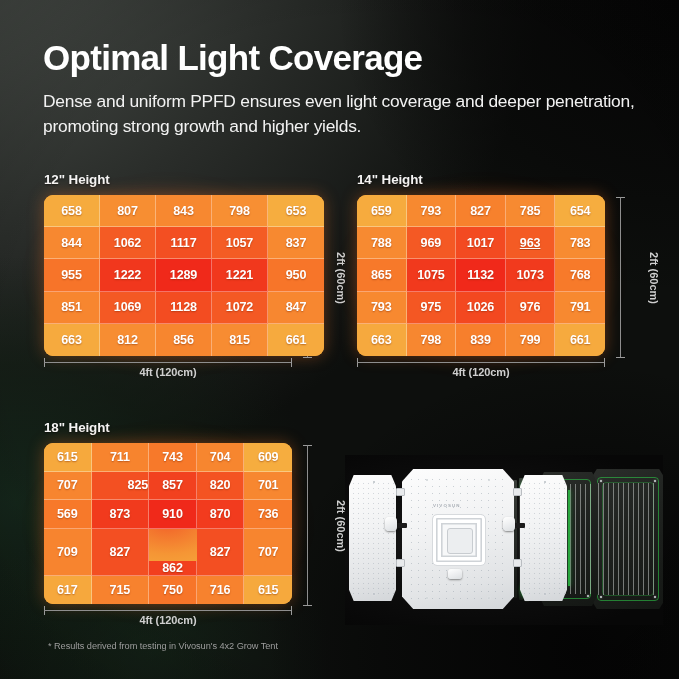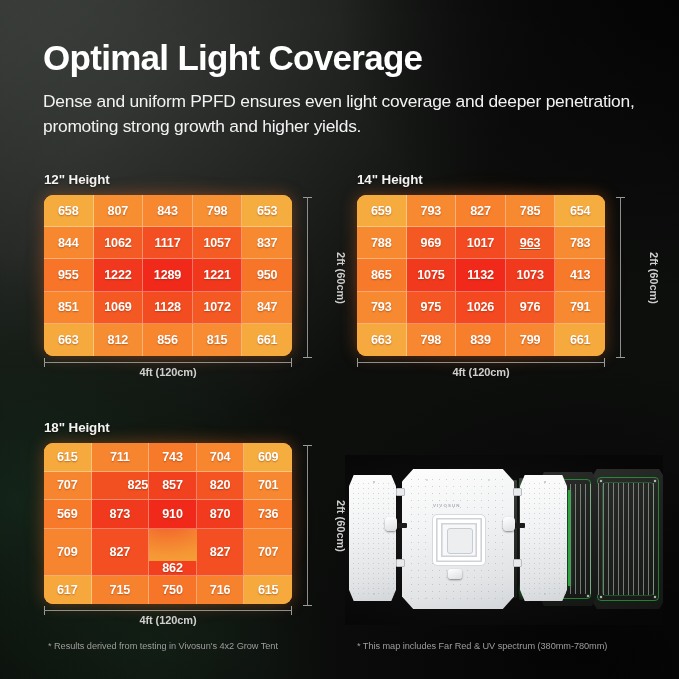--- a/index.html
+++ b/index.html
@@ -208,21 +208,21 @@
   <div class="bg-black-br"></div>
   <div class="bg-vig"></div>
 
   <div class="title">Optimal Light Coverage</div>
   <div class="subtitle">Dense and uniform PPFD ensures even light coverage and deeper penetration, promoting strong growth and higher yields.</div>
 
   <div class="block" style="left:44px;top:172px;">
     <div class="blk-label">12" Height</div>
     <div class="grid-wrap" style="width:248px;height:161px;">
       <div class="glow"></div>
-      <div class="grid" id="grid0" style="width:248px;height:161px;">
+      <div class="grid" id="grid0" style="width:280px;height:161px;">
           <div class="cell" style="background: rgb(246, 171, 62);">
             <span>658</span>
           </div>
           <div class="cell" style="background: rgb(247, 142, 50);">
             <span>807</span>
           </div>
           <div class="cell" style="background: rgb(247, 136, 48);">
             <span>843</span>
           </div>
           <div class="cell" style="background: rgb(247, 143, 51);">
@@ -351,21 +351,21 @@
           <div class="cell" style="background: rgb(241, 57, 29);">
             <span>1075</span>
           </div>
           <div class="cell" style="background: rgb(240, 41, 26);">
             <span>1132</span>
           </div>
           <div class="cell" style="background: rgb(241, 58, 29);">
             <span>1073</span>
           </div>
           <div class="cell lastcol" style="background: rgb(247, 122, 42);">
-            <span>413</span>
+            <span>768</span>
           </div>
           <div class="cell" style="background: rgb(247, 137, 48);">
             <span>793</span>
           </div>
           <div class="cell" style="background: rgb(244, 87, 35);">
             <span>975</span>
           </div>
           <div class="cell" style="background: rgb(243, 72, 32);">
             <span>1026</span>
           </div>
@@ -562,15 +562,14 @@
     <div class="hinge" style="left:166px;top:68px;width:14px;height:5px;"></div>
     <div class="knob" style="left:40px;top:62px;width:12px;height:14px;border-radius:4px;"></div>
     <div class="knob" style="left:158px;top:62px;width:12px;height:14px;border-radius:4px;"></div>
     <div class="bracket" style="left:51px;top:33px;width:7px;height:6px;"></div>
     <div class="bracket" style="left:51px;top:104px;width:7px;height:6px;"></div>
     <div class="bracket" style="left:168px;top:33px;width:7px;height:6px;"></div>
     <div class="bracket" style="left:168px;top:104px;width:7px;height:6px;"></div>
   </div>
 
   <div class="note" style="left:48px;top:641px;">* Results derived from testing in Vivosun's 4x2 Grow Tent</div>
-  <div class="note" style="left:357px;top:641px;">* This map includes Far Red &amp; UV spectrum (380mm-780mm)</div>
 
 </div>
 
 </body></html>

